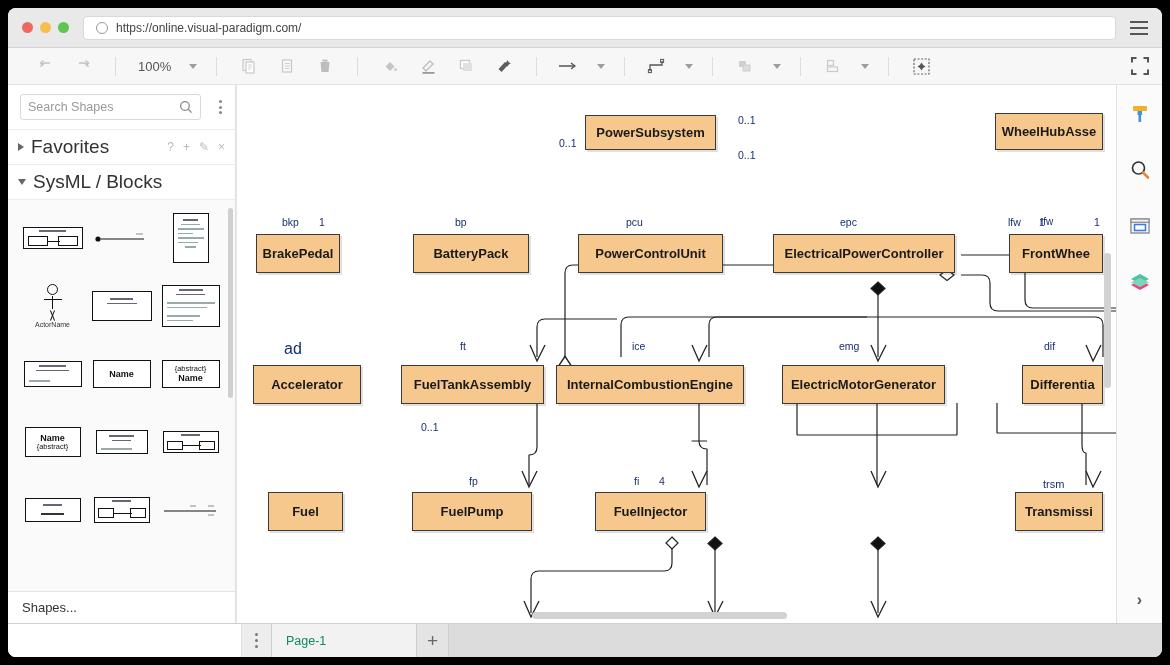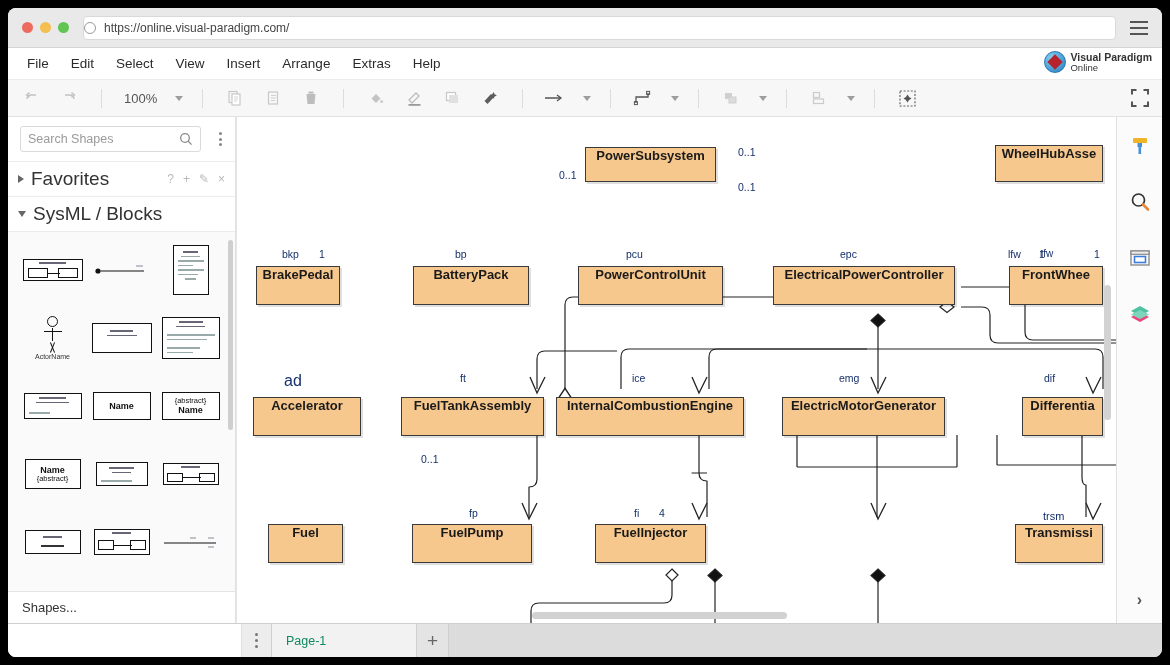--- a/index.html
+++ b/index.html
@@ -19,21 +19,21 @@
   
   .browser-bar {
     height:40px; background:#e9e9e9; display:flex; align-items:center;
     padding:0 10px; flex:0 0 40px; border-bottom:1px solid #d4d4d4;
   }
   .traffic { display:flex; gap:7px; padding:0 8px 0 4px; }
   .dot { width:11px; height:11px; border-radius:50%; }
   .dot.red{background:#ed6a5f;} .dot.yellow{background:#f5bf4f;} .dot.green{background:#61c554;}
   .urlbar {
     flex:1; height:24px; background:#fff; border:1px solid #d9d9d9; border-radius:4px;
-    display:flex; align-items:center; padding:0 0; gap:8px; margin-left:6px;
+    display:flex; align-items:center; padding:0 12px; gap:8px; margin-left:6px;
   }
   .url-text { font-size:12px; color:#444; }
   .reload-ring { width:12px; height:12px; border:1.6px solid #9a9a9a; border-radius:50%; flex:0 0 12px;}
   .hamburger { width:26px; height:26px; margin-left:10px; display:flex; flex-direction:column;
     justify-content:center; align-items:center; gap:4px; }
   .hamburger i { display:block; width:18px; height:2px; background:#555; }
 
   
   .menubar {
     height:32px; flex:0 0 32px; background:#fff; display:flex; align-items:center;
@@ -46,21 +46,21 @@
     position:relative; border:1px solid #2a78b5; }
   .vp-globe::after{content:"";position:absolute;left:50%;top:50%;transform:translate(-50%,-50%) rotate(45deg);
     width:11px;height:11px;background:#b7232c;}
   .vp-name { line-height:1.02; }
   .vp-name .l1 { font-size:10.5px; font-weight:bold; color:#333; display:block; }
   .vp-name .l2 { font-size:9.5px; color:#333; display:block; }
 
   
   .toolbar {
     height:37px; flex:0 0 37px; background:#f7f7f7; border-bottom:1px solid #e2e2e2;
-    display:flex; align-items:center; padding:0 10px; gap:12px; position:relative;
+    display:flex; align-items:center; padding:0 24px; gap:12px; position:relative;
   }
   .tb { width:26px; height:26px; display:flex; align-items:center; justify-content:center;
     color:#b9b9b9; font-size:15px; }
   .tb.dark { color:#6a6a6a; }
   .sep { width:1px; height:19px; background:#dcdcdc; margin:0 7px; }
   .zoomlbl { font-size:13px; color:#555; padding:0 3px; }
   .caret { width:0;height:0;border-left:4px solid transparent;border-right:4px solid transparent;
     border-top:5px solid #9d9d9d; margin-left:3px; }
   .fullscreen-btn { position:absolute; right:12px; top:8px; width:20px; height:20px; }
 
@@ -111,21 +111,21 @@
   .splitter { position:absolute; right:-5px; top:0; bottom:0; width:5px; }
   .splitter-grip { position:absolute; left:1px; top:258px; display:flex; gap:1.5px; }
   .splitter-grip i { width:1.5px; height:11px; background:#888; display:block; }
 
   
   .canvas-wrap { flex:1; position:relative; min-width:0; background:#fff; overflow:hidden;
     border-left:1px solid #e6e6e6; }
   .canvas { position:absolute; inset:0; }
   .canvas svg { position:absolute; left:0; top:0; }
   .blk { position:absolute; background:#f7c88e; border:1.6px solid #3a3a3a;
-    display:flex; align-items:flex-start; justify-content:center;
+    display:flex; align-items:center; justify-content:center;
     font-size:13px; font-weight:bold; color:#1a1a1a; white-space:nowrap;
     box-shadow:2px 2px 0 rgba(0,0,0,0.12); }
   .hscroll { position:absolute; left:295px; bottom:4px; width:255px; height:7px;
     background:#d2d2d2; border-radius:4px; }
   .vscroll { position:absolute; right:5px; top:168px; width:7px; height:135px;
     background:#d2d2d2; border-radius:4px; }
 
   
   .rail { width:46px; flex:0 0 46px; background:#fbfbfb; border-left:1px solid #e0e0e0;
     display:flex; flex-direction:column; align-items:center; padding-top:16px; gap:30px;
@@ -161,37 +161,20 @@
       <span class="reload-ring"></span>
       <span class="url-text">https://online.visual-paradigm.com/</span>
     </div>
     <div class="hamburger">
       <i></i>
         <i></i>
         <i></i>
     </div>
   </div>
 
-  <div class="menubar">
-    <div class="menu-item">File</div>
-    <div class="menu-item">Edit</div>
-    <div class="menu-item">Select</div>
-    <div class="menu-item">View</div>
-    <div class="menu-item">Insert</div>
-    <div class="menu-item">Arrange</div>
-    <div class="menu-item">Extras</div>
-    <div class="menu-item">Help</div>
-    <div class="vp-logo">
-      <div class="vp-globe"></div>
-      <div class="vp-name">
-        <span class="l1">Visual Paradigm</span>
-        <span class="l2">Online</span>
-      </div>
-    </div>
-  </div>
 
   <div class="toolbar">
     <div class="tb">
       <svg width="17" height="17" viewBox="0 0 17 17">
           <path d="M4 9 Q4 5 8.5 5 L13 5" stroke="#c2c2c2" stroke-width="1.4" fill="none"></path>
           <path d="M6.5 2.6 L3.6 5 L6.5 7.4" stroke="#c2c2c2" stroke-width="1.4" fill="none"></path>
         </svg>
     </div>
     <div class="tb">
       <svg width="17" height="17" viewBox="0 0 17 17">

